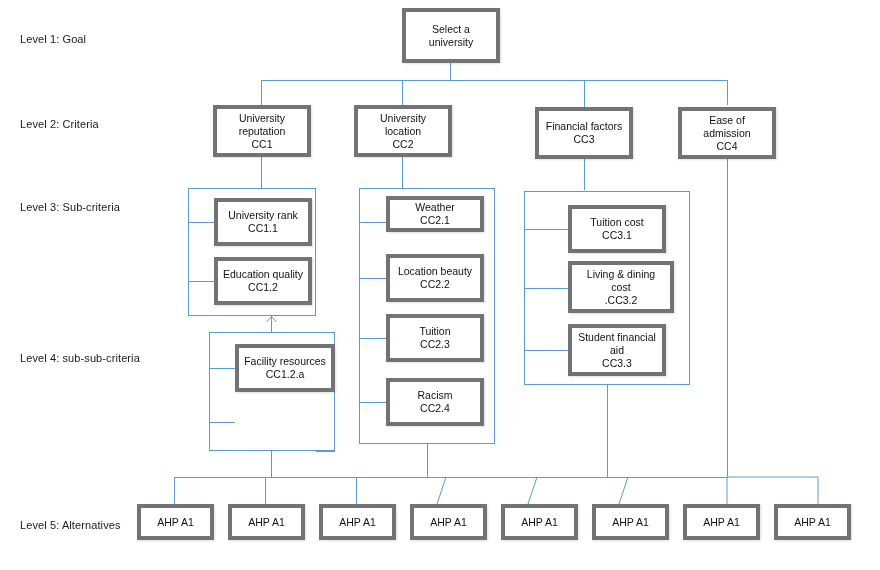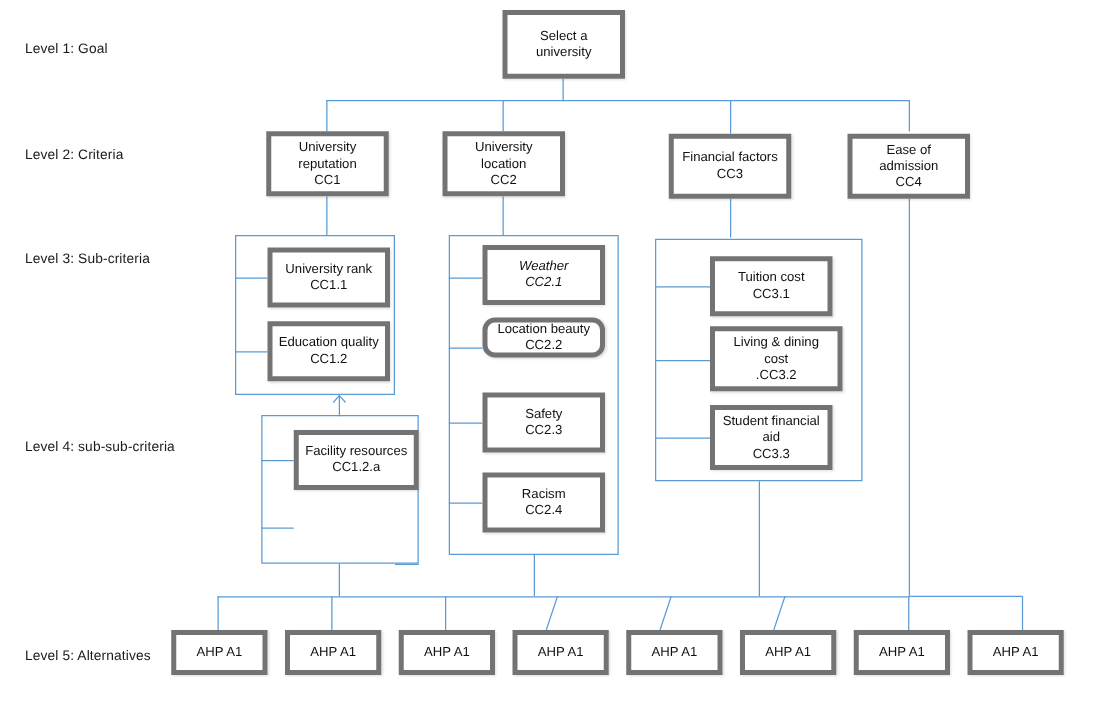--- a/index.html
+++ b/index.html
@@ -188,37 +188,37 @@
     </div>
   </div>
 
   <div class="node" style="left:214px; top:257px; width:98px; height:48px;">
     <div>
       <span>Education quality</span>
       <span>CC1.2</span>
     </div>
   </div>
 
-  <div class="node" style="left:386px; top:196px; width:98px; height:48px;font-style:italic;">
+  <div class="node" style="left:386px; top:196px; width:98px; height:36px;">
     <div>
       <span>Weather</span>
       <span>CC2.1</span>
     </div>
   </div>
 
-  <div class="node" style="left:386px; top:254px; width:98px; height:32px;border-radius:10px;">
+  <div class="node" style="left:386px; top:254px; width:98px; height:48px;">
     <div>
       <span>Location beauty</span>
       <span>CC2.2</span>
     </div>
   </div>
 
   <div class="node" style="left:386px; top:314px; width:98px; height:48px;">
     <div>
-      <span>Safety</span>
+      <span>Tuition</span>
       <span>CC2.3</span>
     </div>
   </div>
 
   <div class="node" style="left:386px; top:378px; width:98px; height:48px;">
     <div>
       <span>Racism</span>
       <span>CC2.4</span>
     </div>
   </div>

